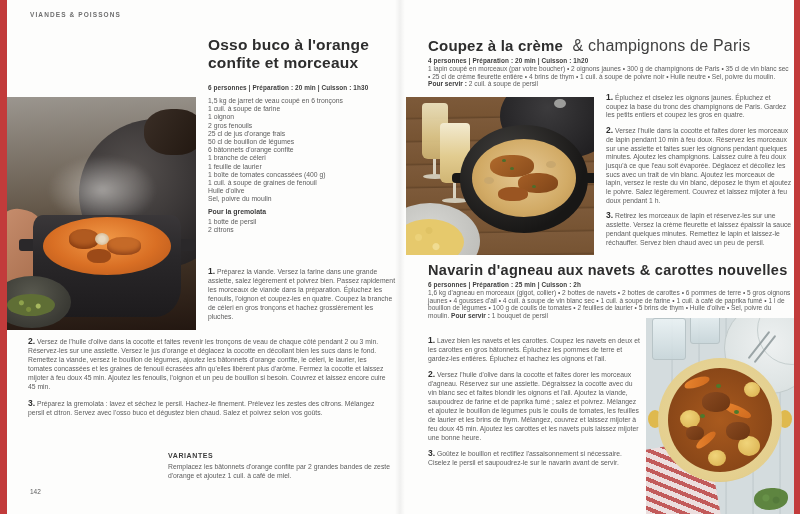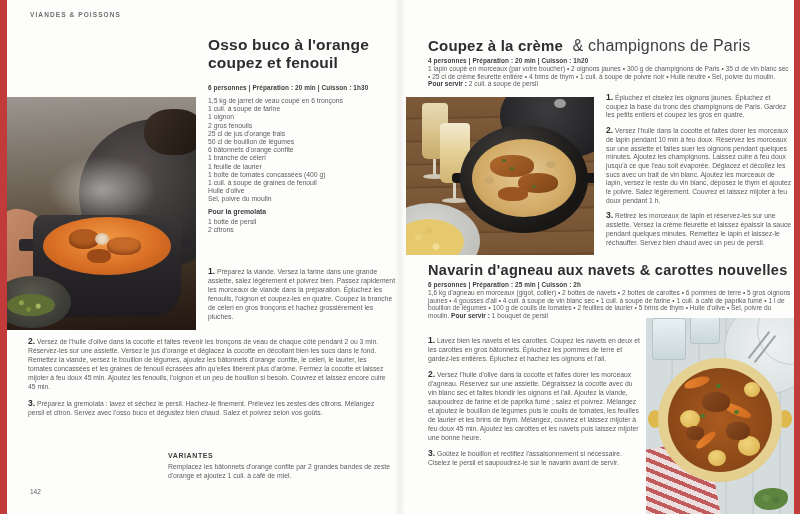--- a/index.html
+++ b/index.html
@@ -189,21 +189,21 @@
       <div class="po-chunk po-c2"></div>
       <div class="po-chunk po-c3"></div>
       <div class="po-bone"></div>
       <div class="po-bowl"></div>
       <div class="po-grem"></div>
     </div>
 
     <div class="osso-col">
       <h1>
         <div>Osso buco à l'orange</div>
-        <div>coupez et fenouil</div>
+        <div>confite et morceaux</div>
       </h1>
       <div class="meta">6 personnes  |  Préparation : 20 min  |  Cuisson : 1h30</div>
       <div>
         <div class="ing">1,5 kg de jarret de veau coupé en 6 tronçons</div>
         <div class="ing">1 cuil. à soupe de farine</div>
         <div class="ing">1 oignon</div>
         <div class="ing">2 gros fenouils</div>
         <div class="ing">25 cl de jus d'orange frais</div>
         <div class="ing">50 cl de bouillon de légumes</div>
         <div class="ing">6 bâtonnets d'orange confite</div>

